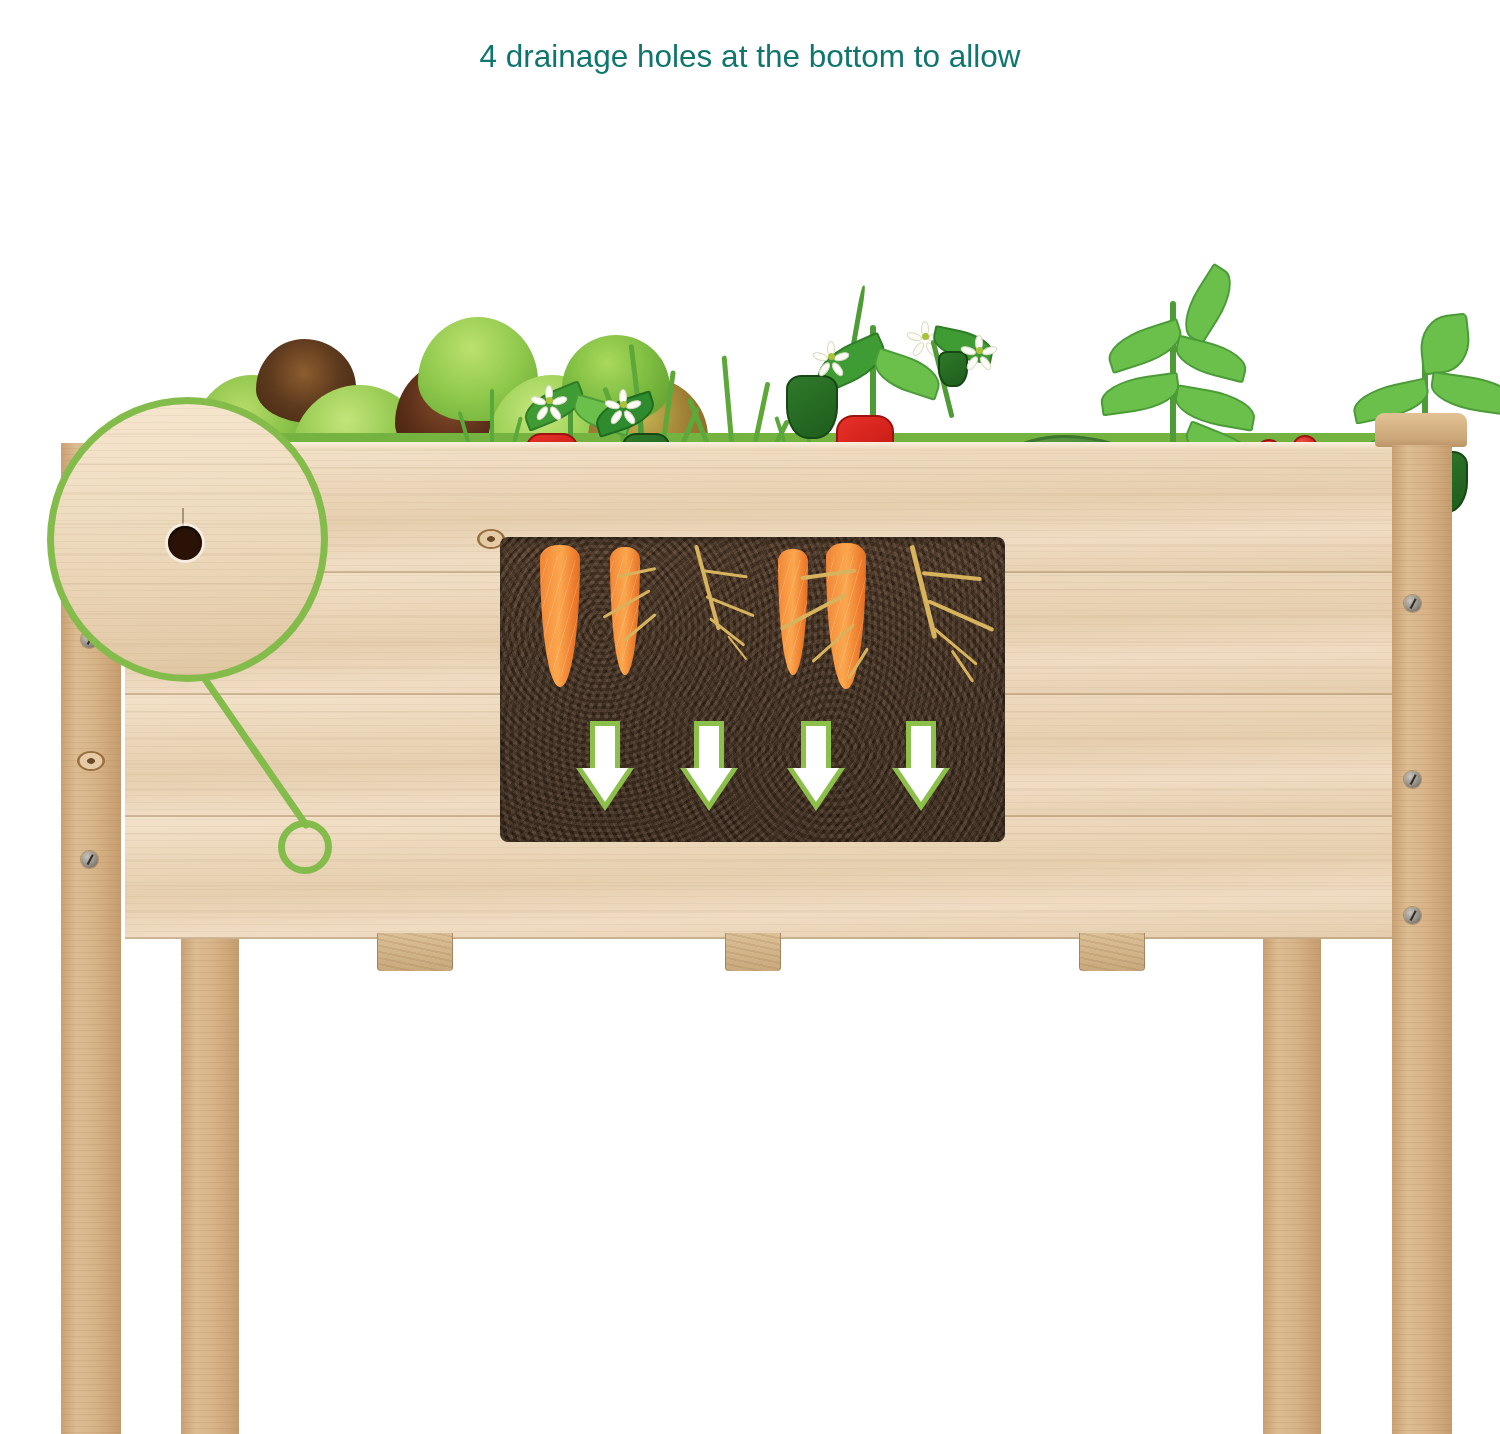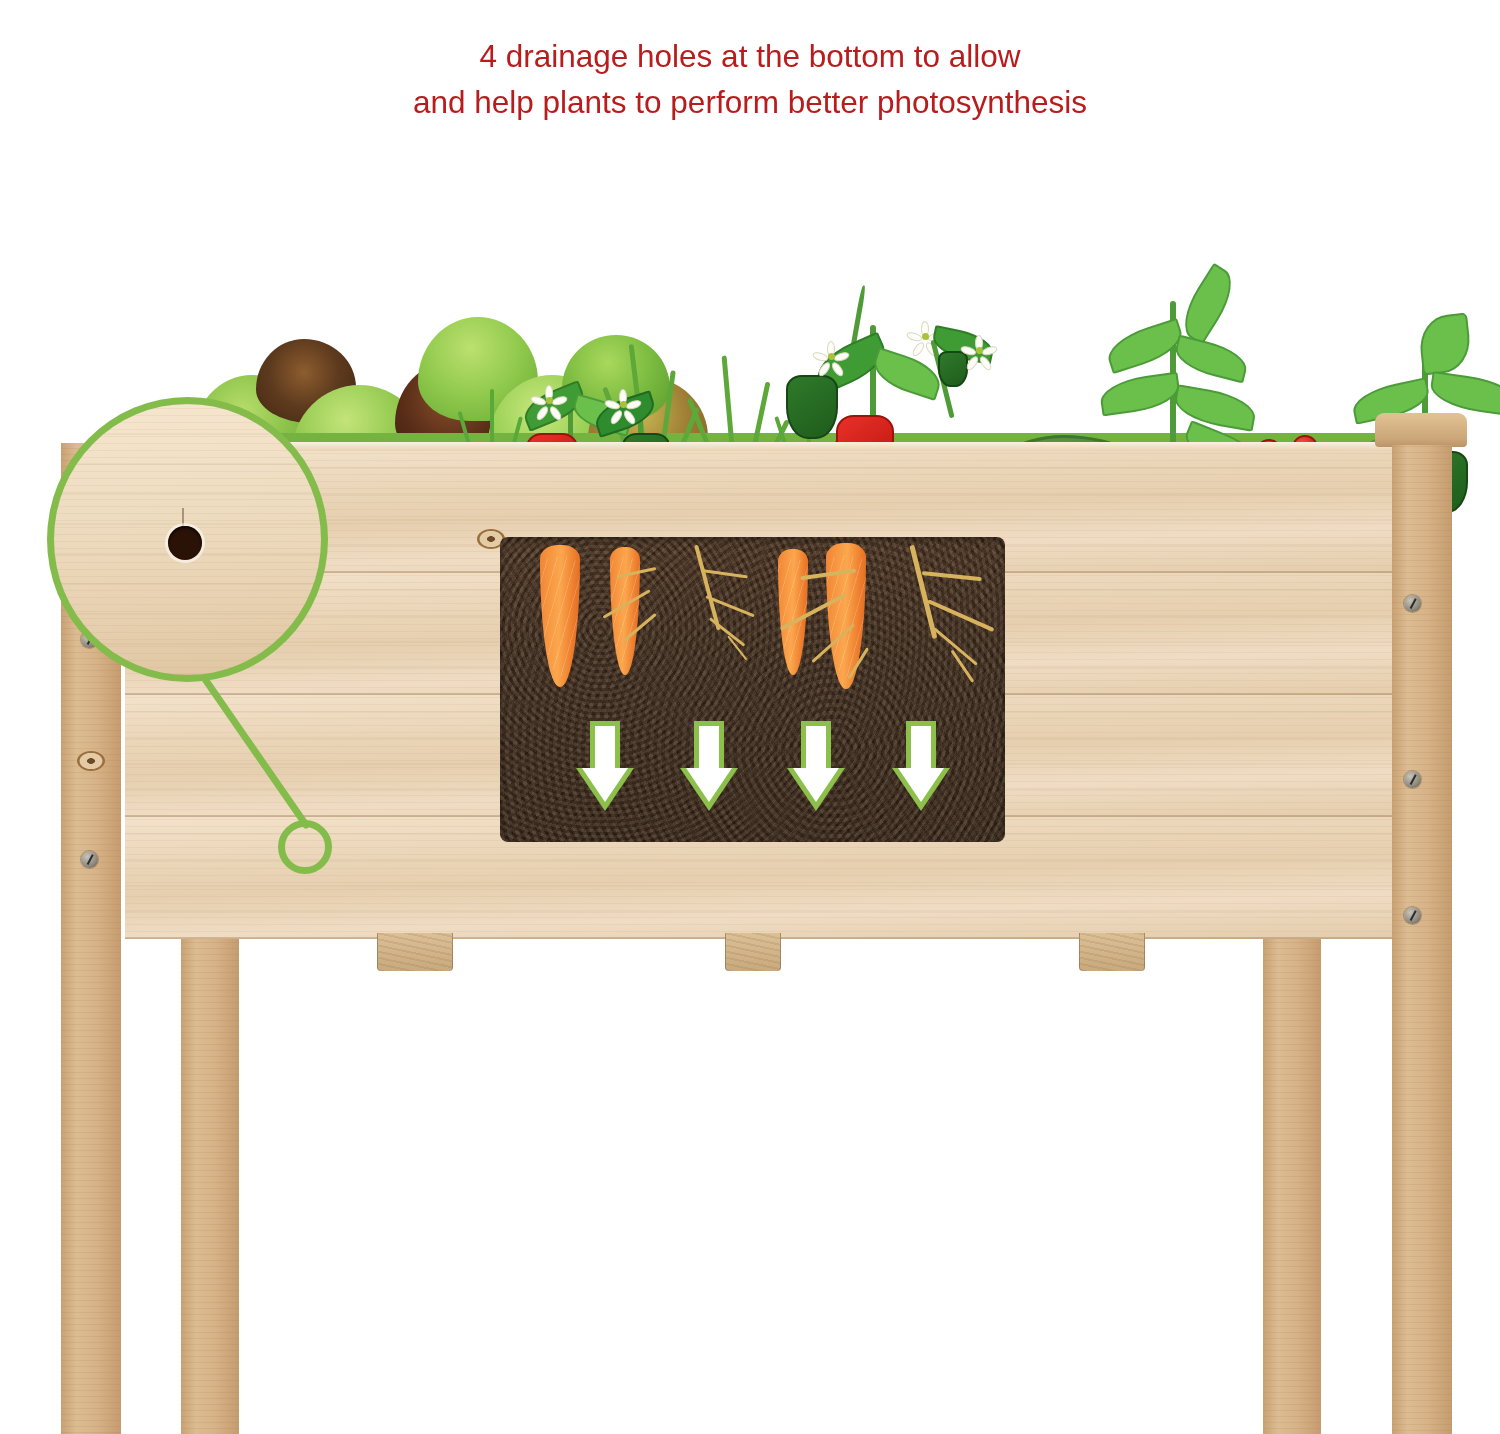--- a/index.html
+++ b/index.html
@@ -10,21 +10,21 @@
     position:relative; overflow:hidden;
   }
 
   
   #header { position:absolute; left:0; top:0; width:1500px; height:265px; text-align:center; }
   #title {
     font-size:62px; font-weight:bold; color:#6FAF3E;
     letter-spacing:-0.5px; line-height:1.0; padding-top:4px;
   }
   #subtitle {
-    margin-top:34px; font-size:31.5px; color:#b91c1c; line-height:1.46;
+    margin-top:34px; font-size:31.5px; color:#0f766e; line-height:1.46;
     font-weight:normal;
   }
   #subtitle span { display:block; }
 
   
   #scene { position:absolute; left:0; top:265px; width:1500px; height:1169px; }
 
   
   #plants { position:absolute; left:170px; top:0px; width:1240px; height:300px; }
 
@@ -220,21 +220,20 @@
     position:absolute; left:238px; top:423px; width:54px; height:54px;
     border-radius:50%; border:7px solid #84BC4B; background:transparent;
   }
 </style>
 </head>
 <body>
 
 <div id="header">
   <div id="subtitle">
     <span>4 drainage holes at the bottom to allow</span>
-    <span>and help plants to perform better photosynthesis</span>
   </div>
 </div>
 
 <div id="scene">
 
   <div id="plants">
 
     <div class="leafy" style="left:22px; top:110px; width:120px; height:108px;
          background:radial-gradient(circle at 42% 34%,#B8DC6B 0%,#8CC44A 45%,#64A436 100%);"></div>
     <div class="frill" style="left:86px; top:74px; width:100px; height:84px;

